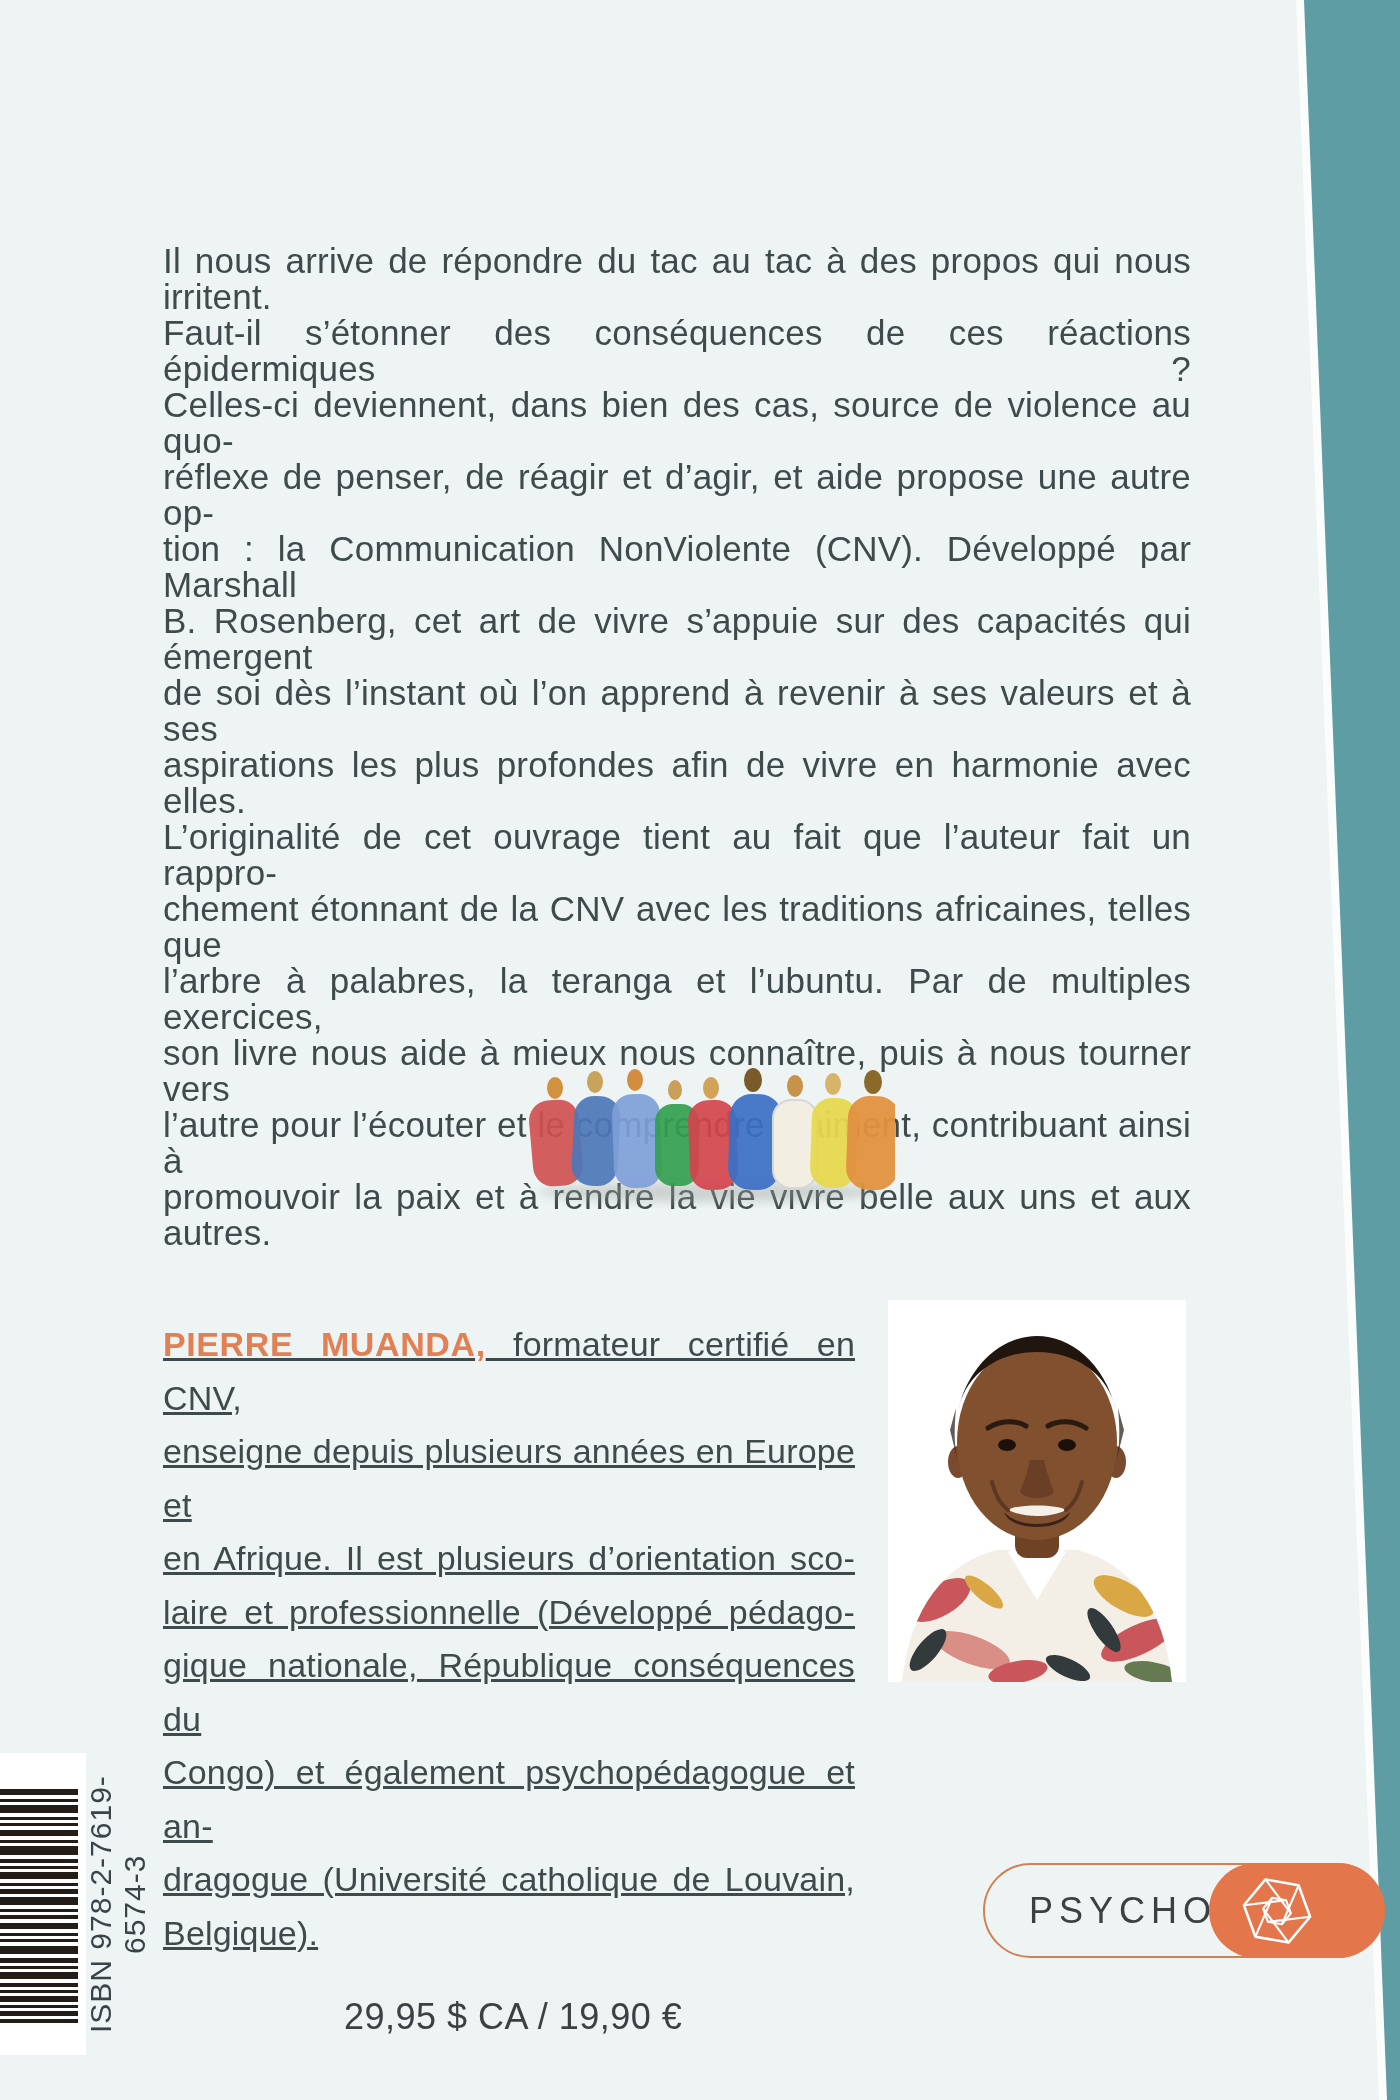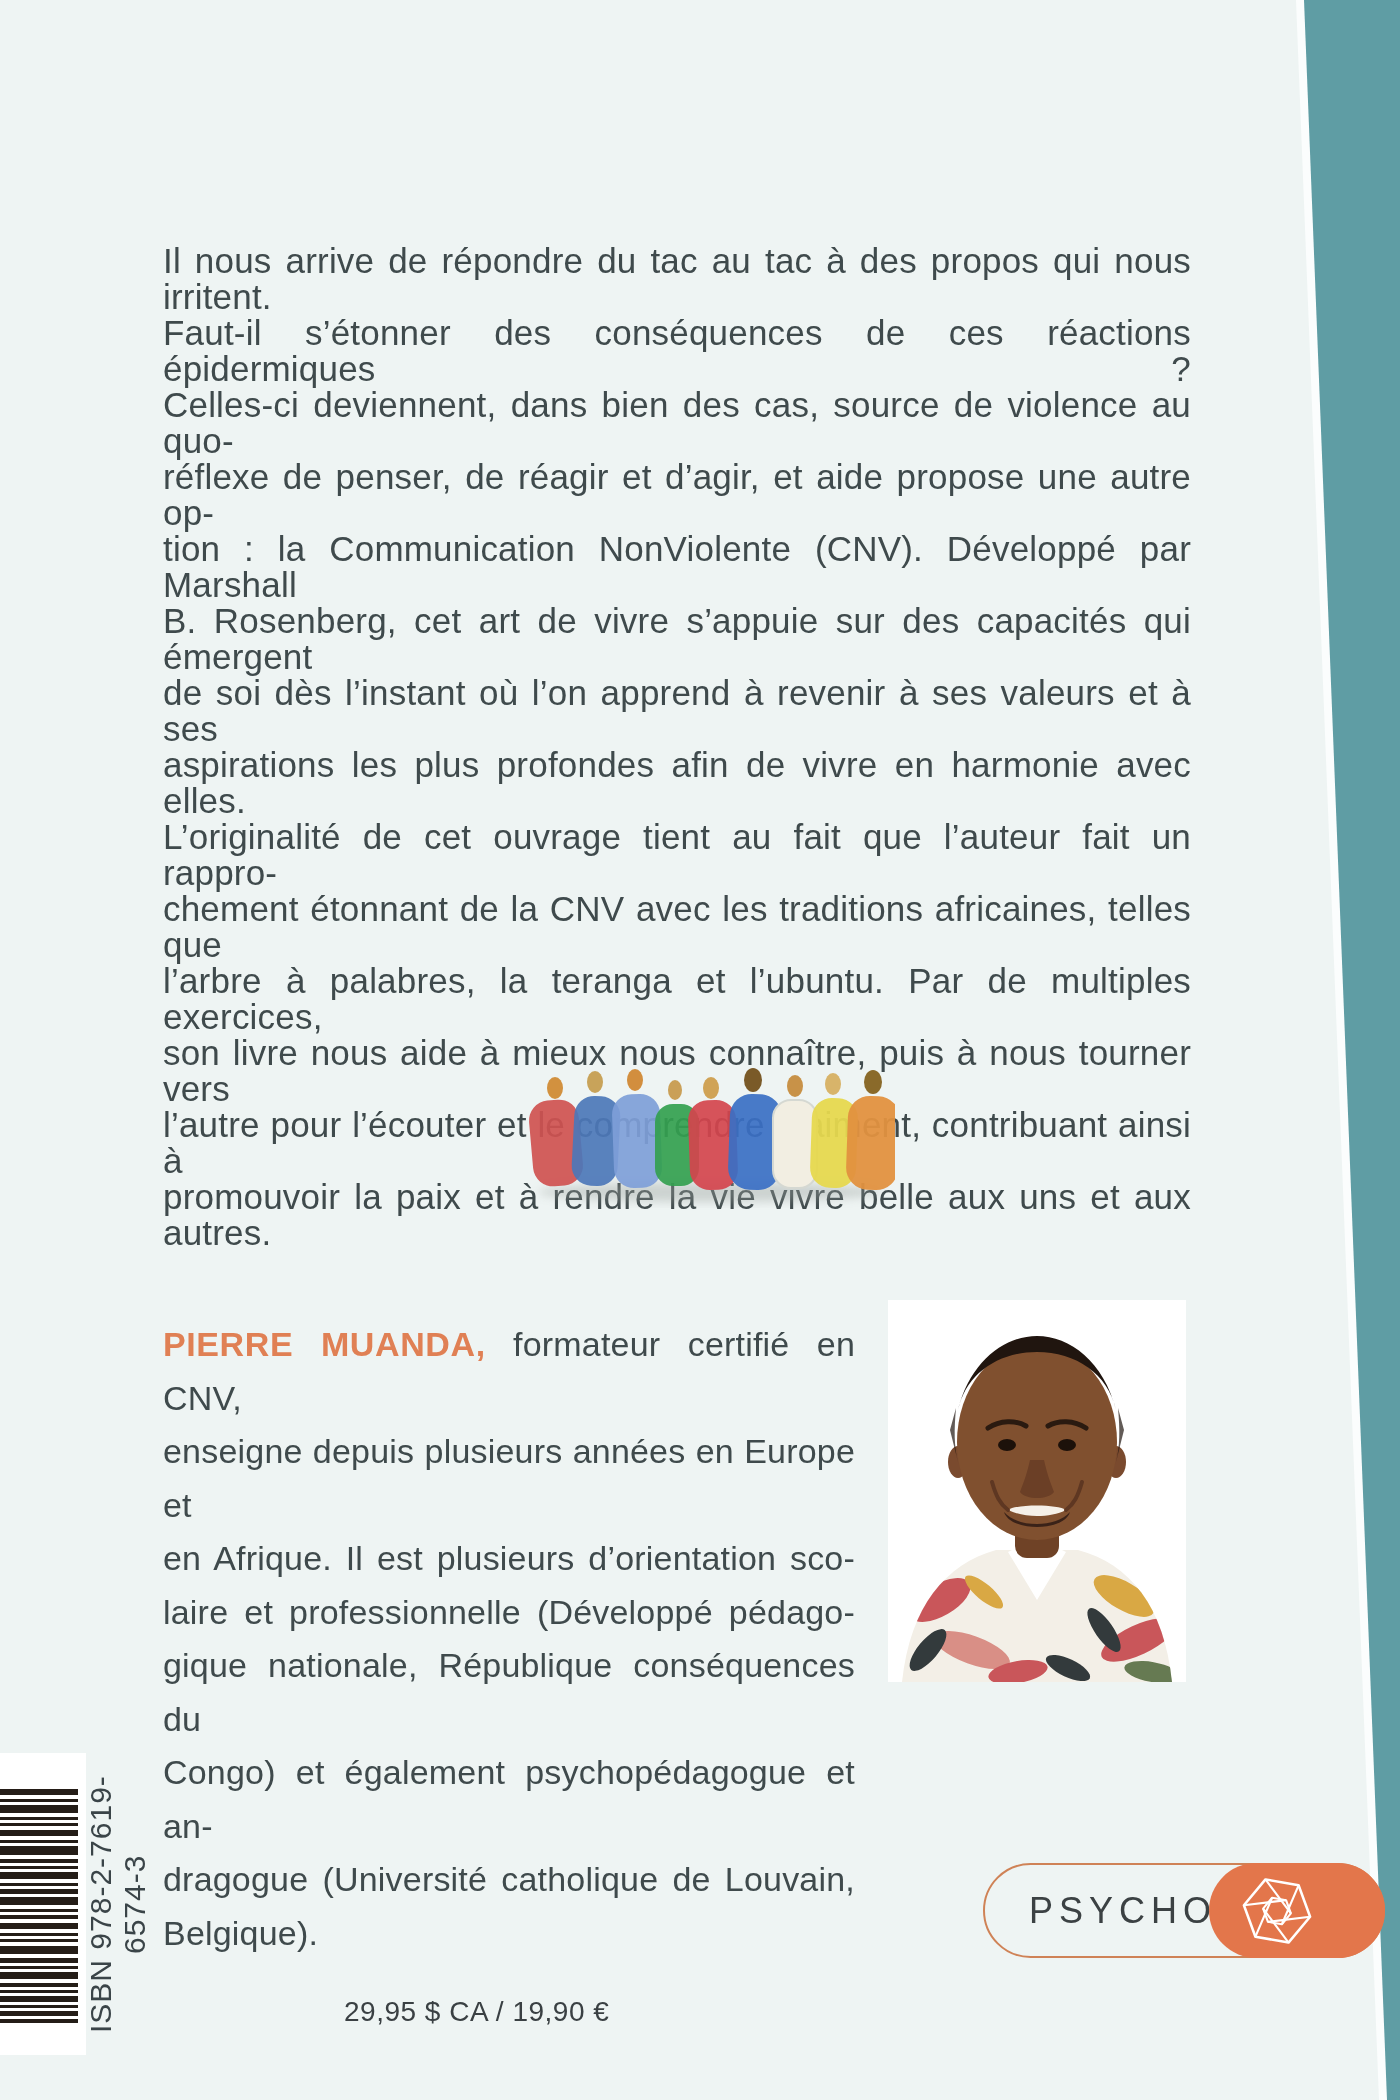--- a/index.html
+++ b/index.html
@@ -26,41 +26,41 @@
   }
   .jline{ text-align:justify; text-align-last:justify; white-space:normal; }
   .jline.last{ text-align-last:left; }
 
   
   .people{ position:absolute; left:525px; top:1066px; width:370px; height:142px; }
 
   
   .bio{
     position:absolute; left:163px; top:1318px; width:692px;
-    font-size:34px; line-height:53.5px; letter-spacing:.2px;
+    font-size:34px; line-height:53.5px; letter-spacing:.2px;text-decoration:underline;
   }
   .bio-name{ color:#e08054; font-weight:bold; letter-spacing:.6px; }
   .photo{ position:absolute; left:888px; top:1300px; width:298px; height:382px; }
 
   
   .barcode-box{
     position:absolute; left:0; top:1753px; width:86px; height:302px; background:#ffffff;
   }
   .isbn{
     position:absolute; left:84px; top:1753px; width:46px; height:302px;
     writing-mode:vertical-rl; transform:rotate(180deg);
     font-size:30px; letter-spacing:1px; color:#3a4448; text-align:center;
   }
   .logo{ position:absolute; left:120px; top:1868px; width:190px; height:210px; }
   .logo text{ fill:#2b2722; }
   .logo .serif{ font-family:"Liberation Serif", serif; }
   .logo .caps{ font-family:"Liberation Sans", sans-serif; font-weight:bold; letter-spacing:3px; }
   .price{
     position:absolute; left:344px; top:1996px;
-    font-size:28px; color:#3a4043; letter-spacing:.5px;
+    font-size:36px; color:#3a4043; letter-spacing:.5px;
   }
 
   
   .badge{
     position:absolute; left:983px; top:1863px; width:402px; height:95px;
     border:2px solid #cf8256; border-radius:60px; box-sizing:border-box;
   }
   .badge-label{
     position:absolute; left:44px; top:0; height:100%; display:flex; align-items:center;
     font-size:36px; letter-spacing:6px; color:#3b4143;

